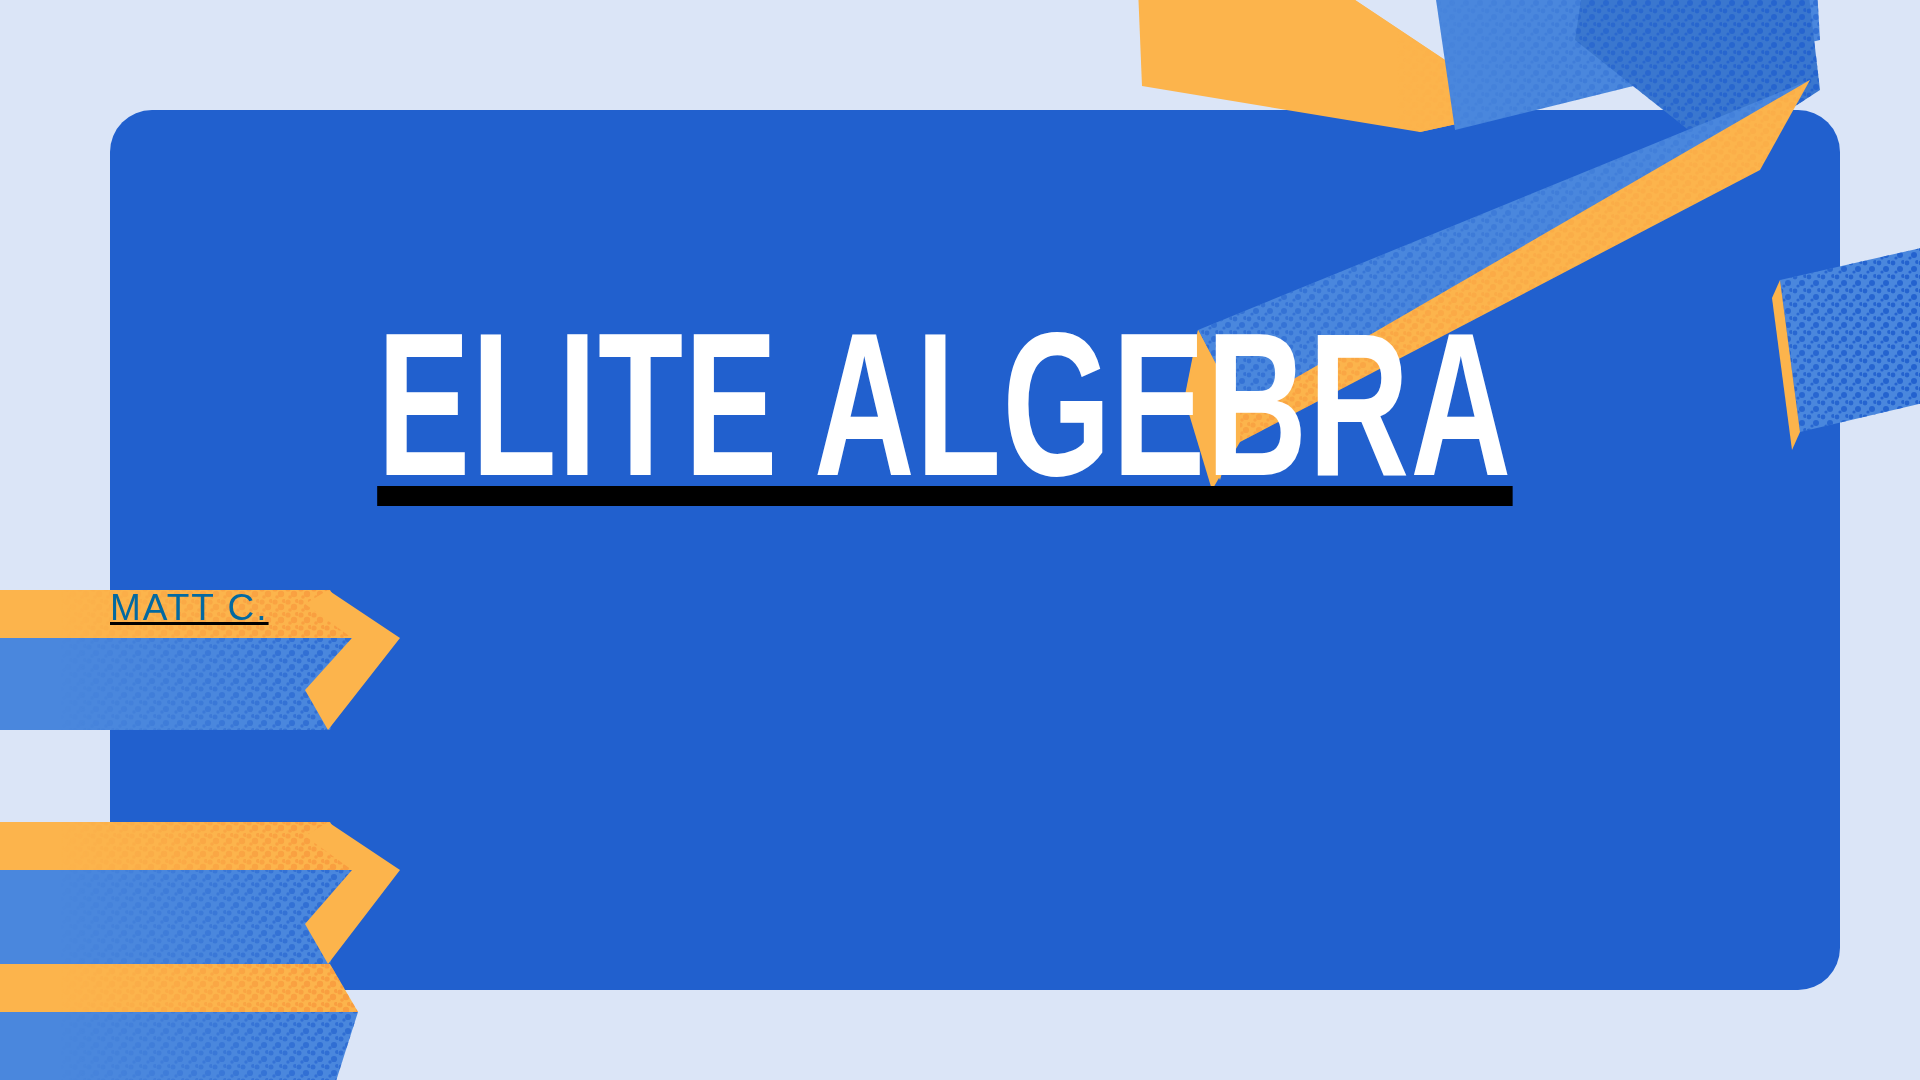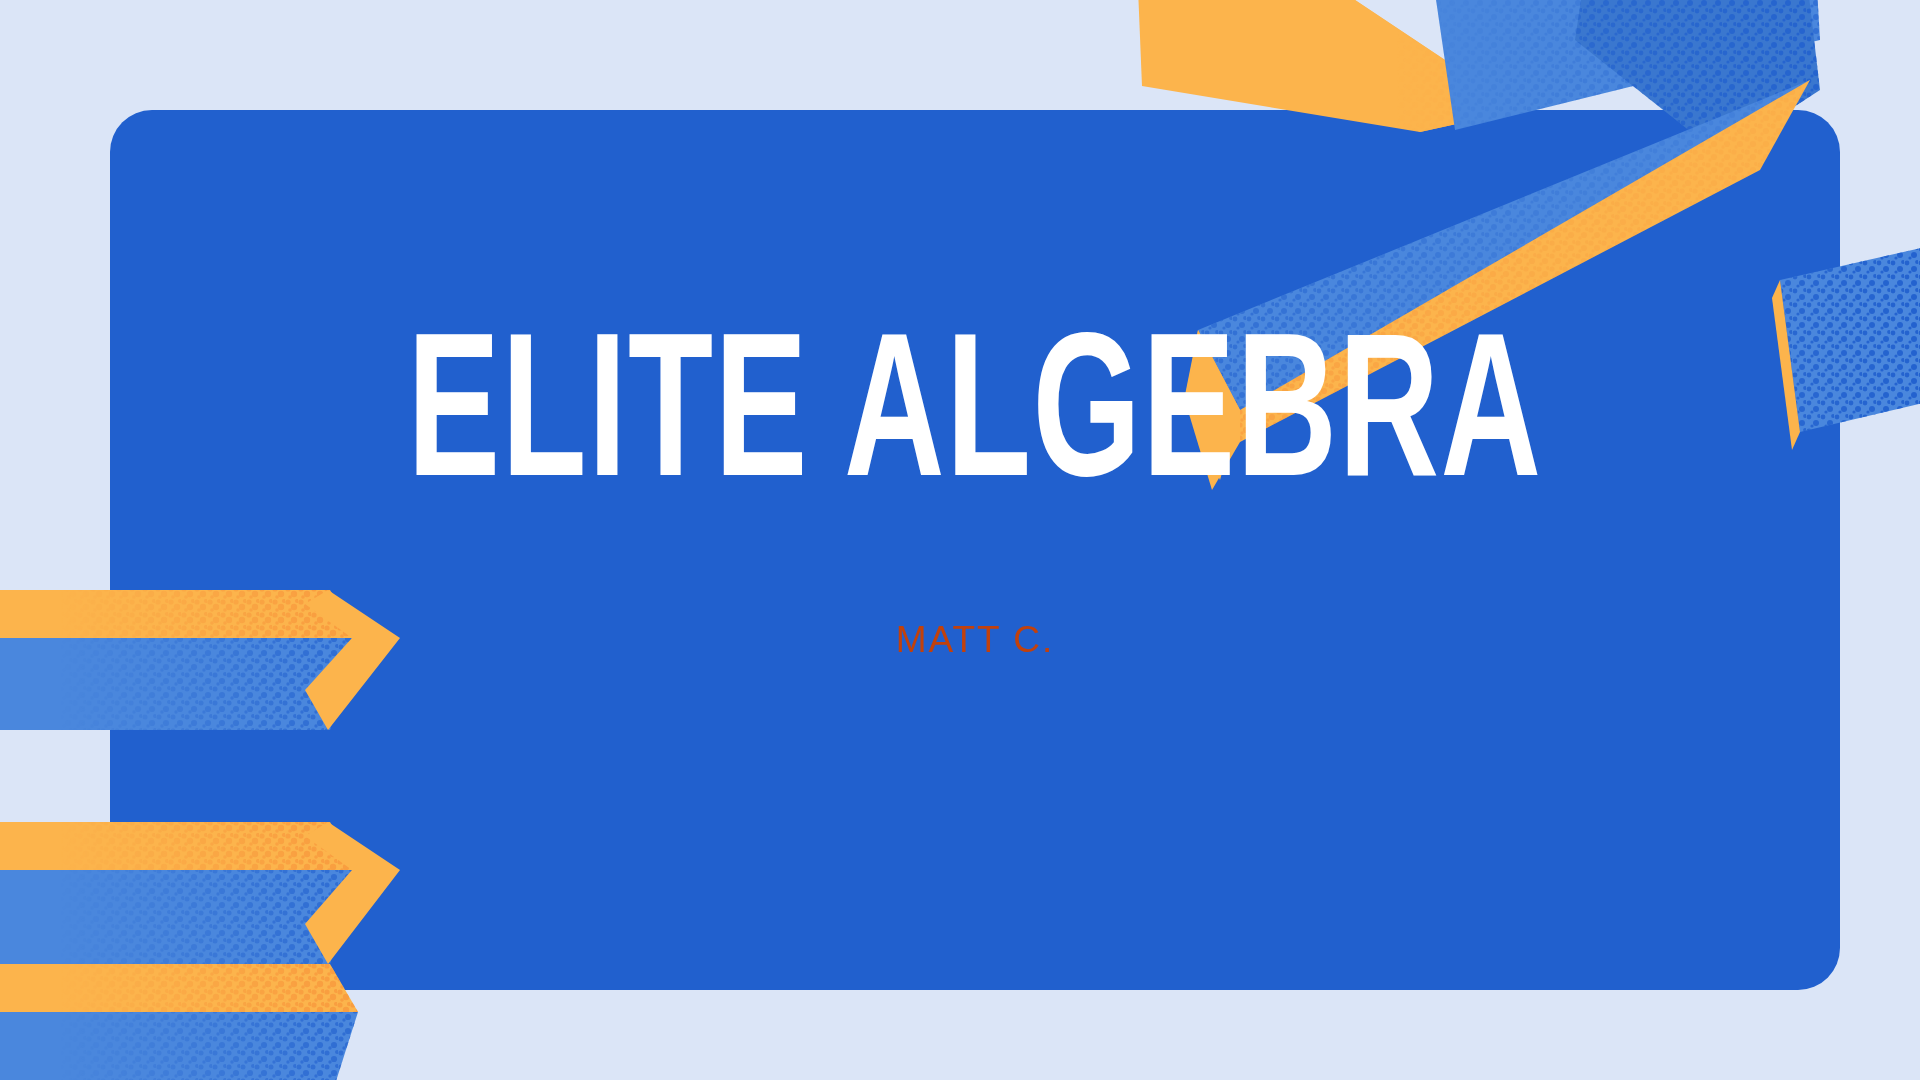--- a/index.html
+++ b/index.html
@@ -16,38 +16,38 @@
     position:absolute;
     left:110px;top:110px;width:1730px;height:880px;
     background:#2160ce;border-radius:42px;
     z-index:2;
   }
 
   
   #textwrap{
     position:absolute;left:110px;top:110px;width:1730px;height:880px;
     z-index:6;pointer-events:none;
-    display:flex;flex-direction:column;align-items:center;justify-content:flex-start;
+    display:flex;flex-direction:column;align-items:flex-start;justify-content:flex-start;text-decoration:underline;
   }
   #title{
     margin-top:200px;
     color:#ffffff;
     font-family:"Liberation Sans","DejaVu Sans",sans-serif;
     font-weight:700;
     font-size:205px;
     line-height:0.92;
     letter-spacing:2px;
     text-transform:uppercase;
     white-space:nowrap;
     transform:scaleX(0.68);
     transform-origin:center center;
   }
   #subtitle{
-    margin-top:120px;
-    color:#c2410c;
+    margin-top:88px;
+    color:#0369a1;
     font-family:"Liberation Sans","DejaVu Sans",sans-serif;
     font-weight:400;
     font-size:37px;
     letter-spacing:2.0px;
     text-transform:uppercase;
     white-space:nowrap;
   }
 
   
   .ribbon{position:absolute;pointer-events:none;}

